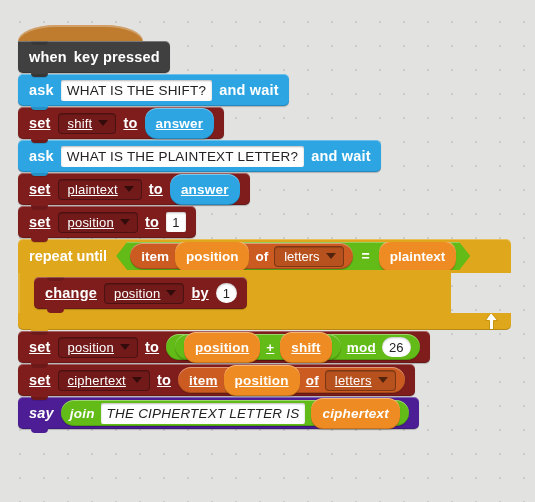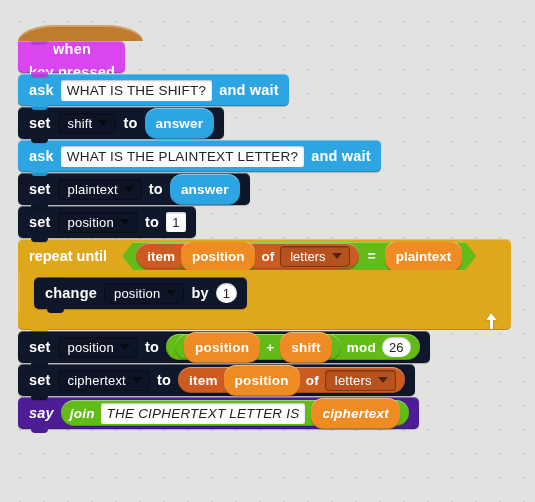--- a/index.html
+++ b/index.html
@@ -41,23 +41,23 @@
     width:17px; height:5px; border-radius:0 0 4px 4px;
     background:inherit; z-index:2;
   }
   
   .blk.cmd::before{
     content:""; position:absolute; left:13px; top:0;
     width:17px; height:4px; border-radius:0 0 4px 4px;
     background:rgba(0,0,0,.13); z-index:3;
   }
 
-  .c-events   { background:#d946ef;flex-direction:column; }
+  .c-events   { background:#404040; }
   .c-sensing  { background:#2ca5e2;text-align:right; }
-  .c-vars     { background:#0f172a; }
+  .c-vars     { background:#7f1d1d;text-decoration:underline; }
   .c-looks    { background:#4c1d95;font-style:italic; }
 
   
   .hat {
     position:relative; margin-bottom:1px;
     width:max-content;
   }
   .hat-top {
     height:16px;
     background:#bf7b2e;
@@ -131,39 +131,39 @@
     height:28px; padding:0 14px;
     background:#62bb16;
     color:#fff; font-size:14px; font-weight:bold;
     clip-path: polygon(11px 0, calc(100% - 11px) 0, 100% 50%, calc(100% - 11px) 100%, 11px 100%, 0 50%);
     box-shadow: inset 0 1px 0 rgba(255,255,255,.3);
   }
 
   
   .cwrap { position:relative; width:max-content; margin-bottom:1px; }
   .chead {
-    position:relative; display:flex; align-items:center; gap:15px;
+    position:relative; display:flex; align-items:center; gap:9px;
     height:34px; padding:0 8px 0 11px;
     background:#dfa81c; color:#fff;
     font-size:14.5px; font-weight:bold;
     border-radius:5px 5px 0 0;
     width:max-content; min-width:493px;
     box-shadow: inset 0 1px 0 rgba(255,255,255,.28);
   }
   .chead::before{
     content:""; position:absolute; left:13px; top:0;
     width:17px; height:4px; border-radius:0 0 4px 4px;
     background:rgba(0,0,0,.13);
   }
   .cbody {
     position:relative;
     background:#dfa81c;
     padding:4px 0 4px 16px;
     min-height:38px;
-    width:493px;
+    width:433px;
     box-shadow: inset 2px 0 0 rgba(255,255,255,.13);
     text-align: right;
   }
   .cfoot {
     position:relative;
     height:17px; width:493px;
     background:#dfa81c;
     border-radius:0 0 5px 5px;
     box-shadow: inset 0 -1px 0 rgba(0,0,0,.18);
   }

